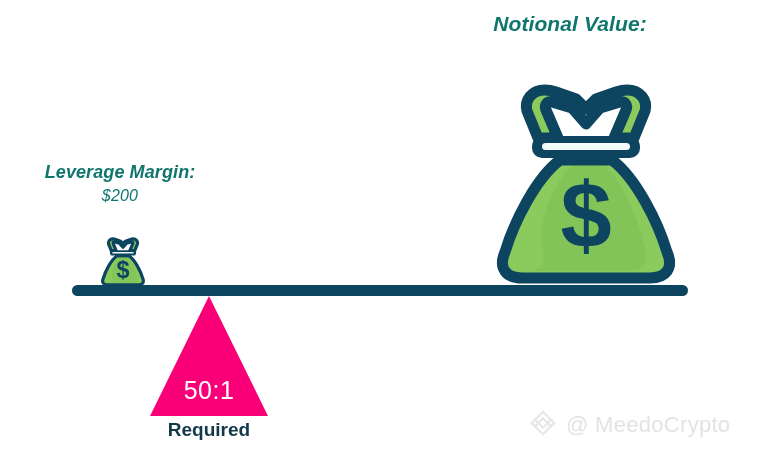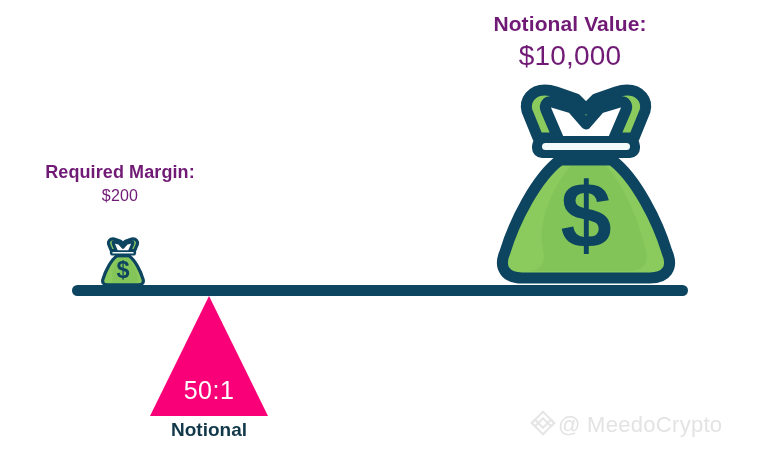--- a/index.html
+++ b/index.html
@@ -15,23 +15,24 @@
     width: 760px;
     height: 456px;
     background: #ffffff;
     overflow: hidden;
   }
 
   
   .label-block {
     position: absolute;
     text-align: center;
-    color: #701a75;
+    color: #0f766e;
     line-height: 1.15;
     white-space: nowrap;
+    font-style: italic;
   }
   .label-title {
     font-size: 21px;
     font-weight: 700;
     letter-spacing: 0.1px;
   }
   .label-amount {
     font-size: 28px;
     font-weight: 400;
     margin-top: 4px;
@@ -98,42 +99,42 @@
   #bag-large { left: 488px; top: 82px; width: 196px; height: 205px; }
   #bag-small { left: 99px;  top: 237px; width: 48px;  height: 50px;  }
 
   
   #watermark {
     position: absolute;
     left: 528px;
     top: 408px;
     display: flex;
     align-items: center;
+    gap: 8px;
     opacity: 1;
   }
   #watermark .wm-text {
     color: #e3e3e3;
     font-size: 22px;
     font-weight: 400;
     letter-spacing: 0.3px;
     white-space: nowrap;
   }
 </style>
 </head>
 <body>
 
 <div id="stage">
 
   <div class="label-block" id="notional-label">
     <div class="label-title">Notional Value:</div>
-    <div class="label-amount">$10,000</div>
   </div>
 
   <div class="label-block" id="margin-label">
-    <div class="label-title">Required Margin:</div>
+    <div class="label-title">Leverage Margin:</div>
     <div class="label-amount">$200</div>
   </div>
 
   <div class="bag" id="bag-large">
     <svg viewBox="0 0 196 205" width="196" height="205" xmlns="http://www.w3.org/2000/svg">
 
       <path d="M57 8 C44 8 36 18 39 29 L50 56 L70 56 L58 28 C56 23 59 19 64 20 L84 26 L98 42 L112 26 L132 20 C137 19 140 23 138 28 L126 56 L146 56 L157 29 C160 18 152 8 139 8 C135 8 131 9 128 10 L108 17 L98 27 L88 17 L68 10 C65 9 61 8 57 8 Z" fill="#8bcb5e" stroke="#0d4460" stroke-width="11" stroke-linejoin="round"></path>
 
       <rect x="44" y="54" width="108" height="22" rx="10" fill="#0d4460"></rect>
       <rect x="54" y="61" width="88" height="7" rx="3.5" fill="#f2fafb"></rect>
@@ -156,21 +157,21 @@
       <text x="98" y="168" text-anchor="middle" font-family="Liberation Sans, sans-serif" font-size="96" font-weight="bold" fill="#0d4460">$</text>
     </svg>
   </div>
 
   <div id="beam"></div>
 
   <div id="fulcrum">
     <div class="tri"></div>
     <div class="ratio">50:1</div>
   </div>
-  <div id="leverage-caption">Notional</div>
+  <div id="leverage-caption">Required</div>
 
   <div id="watermark">
     <span>
       <svg width="30" height="30" viewBox="0 0 32 32" xmlns="http://www.w3.org/2000/svg">
         <g fill="none" stroke="#e6e6e6" stroke-width="2.2">
           <path d="M16 4 L28 16 L16 28 L4 16 Z"></path>
           <path d="M16 11 L21 16 L16 21 L11 16 Z"></path>
           <path d="M7.5 12.5 L11 16 L7.5 19.5 L4 16 Z"></path>
           <path d="M24.5 12.5 L28 16 L24.5 19.5 L21 16 Z"></path>
         </g>

